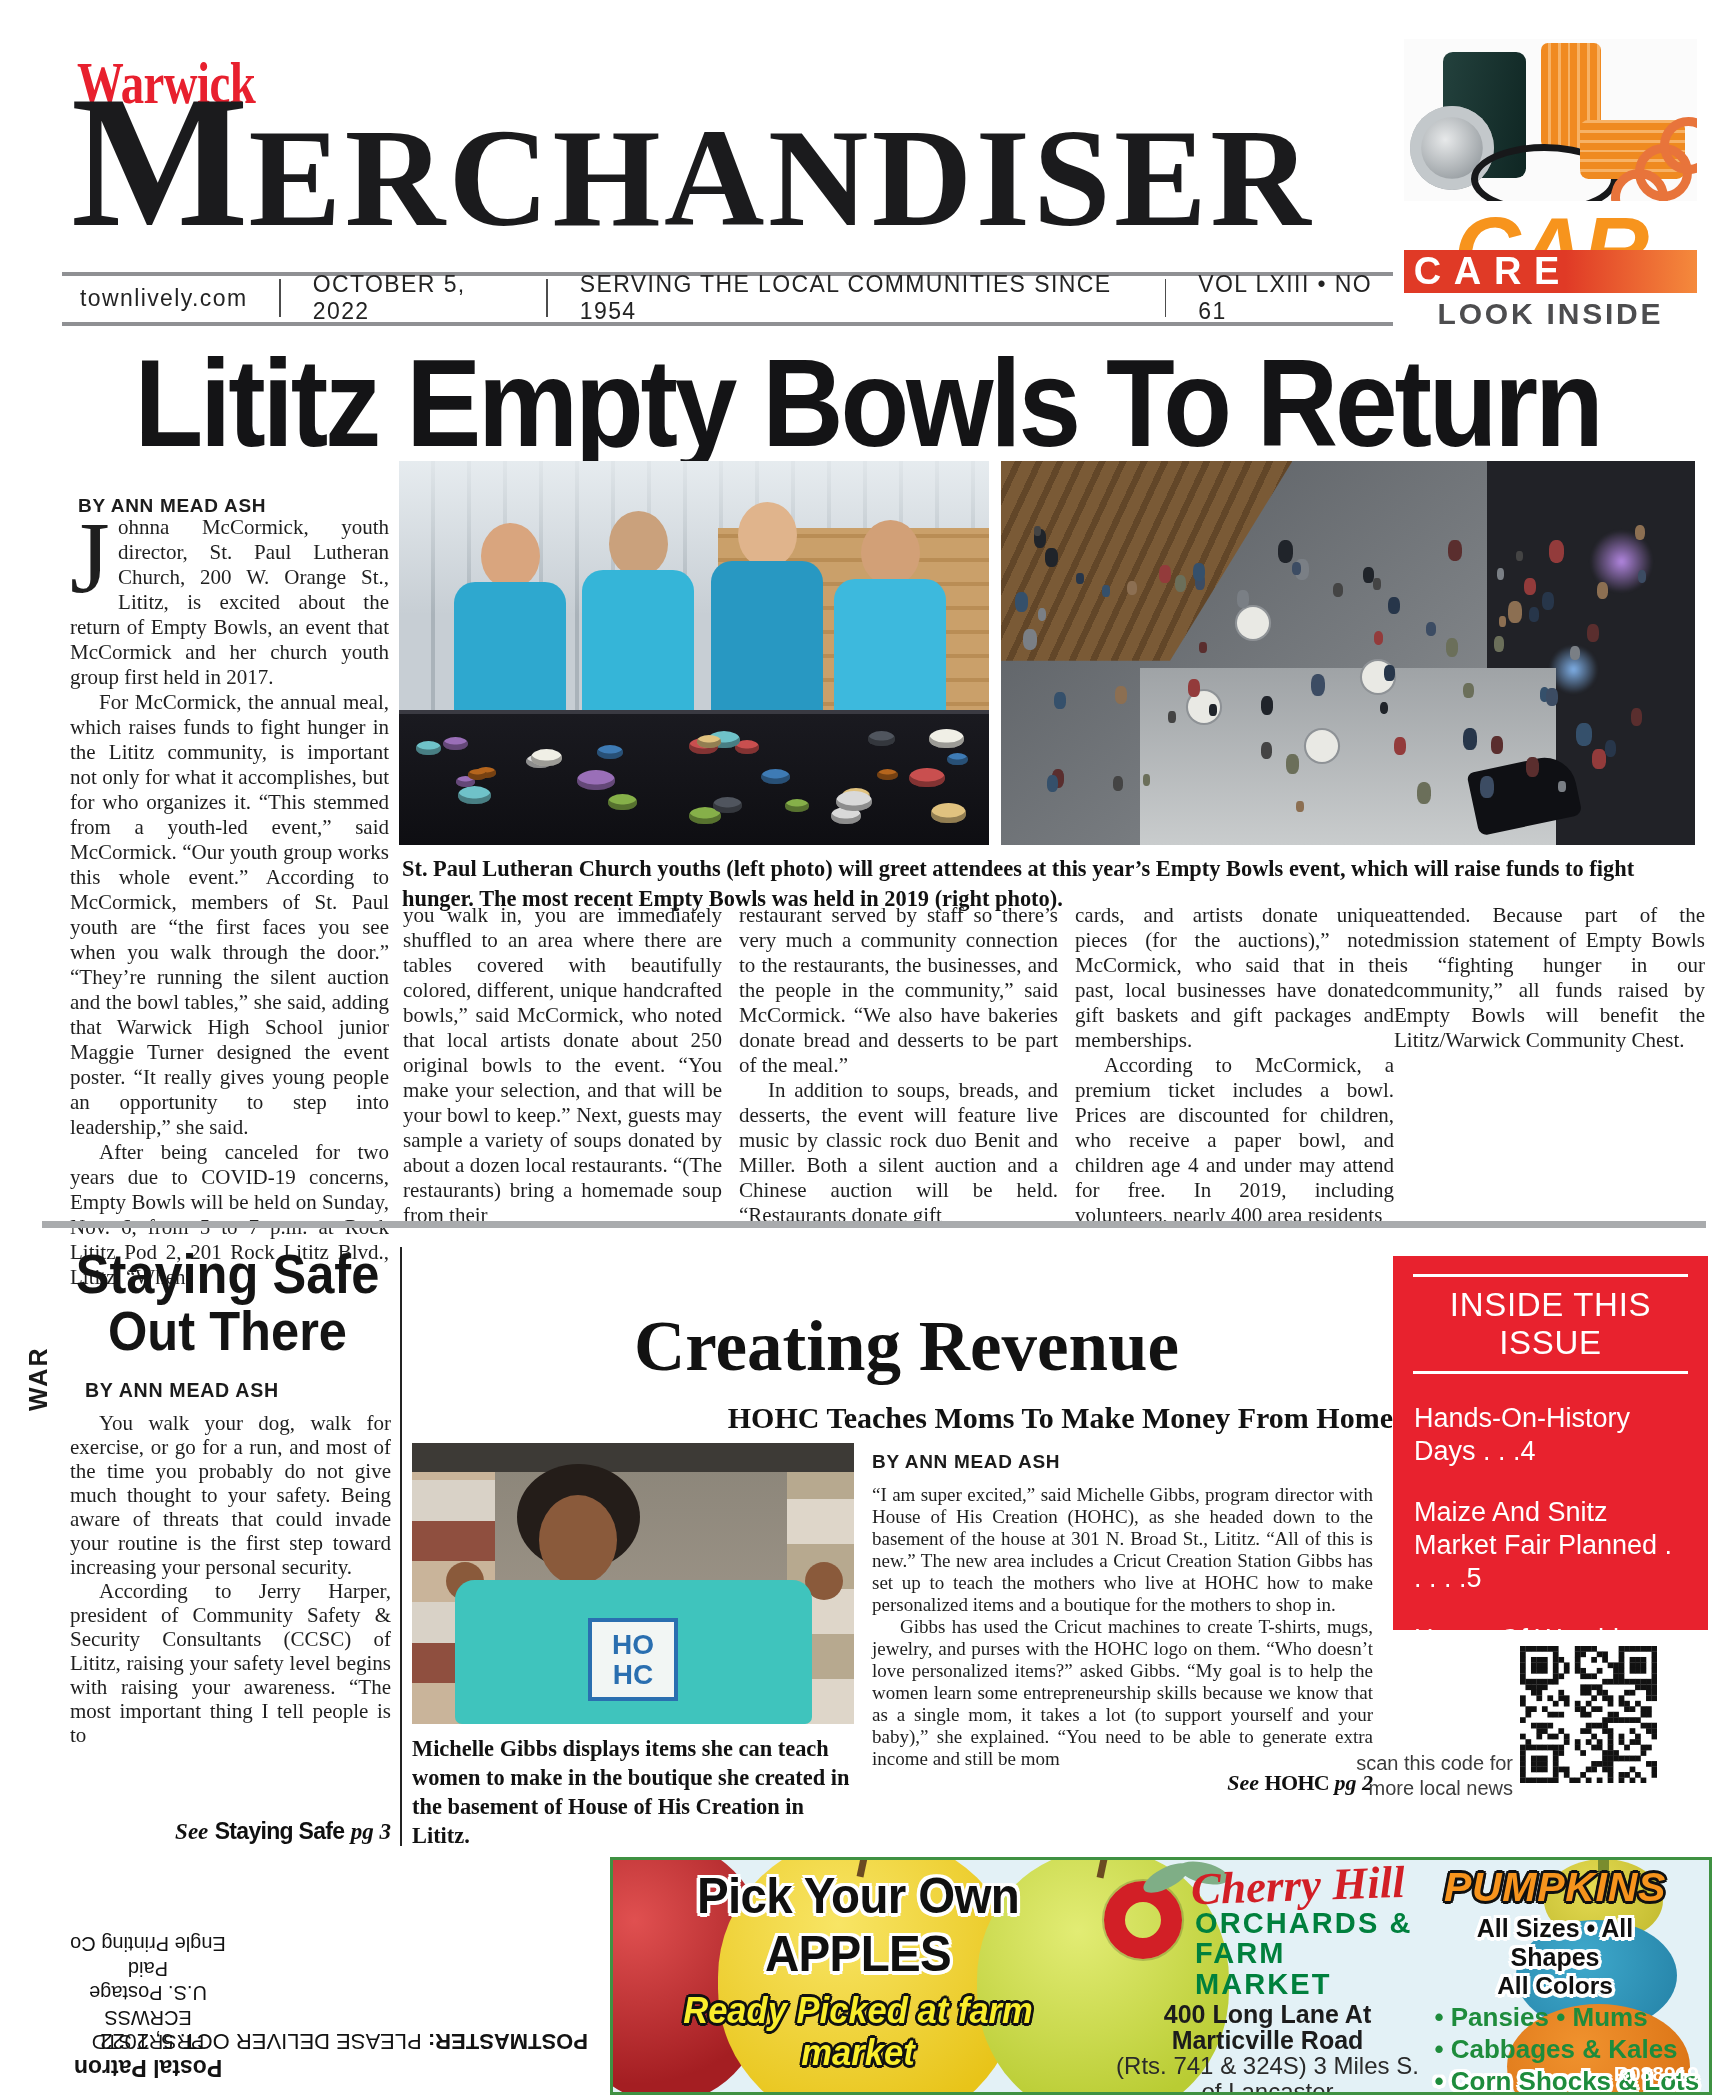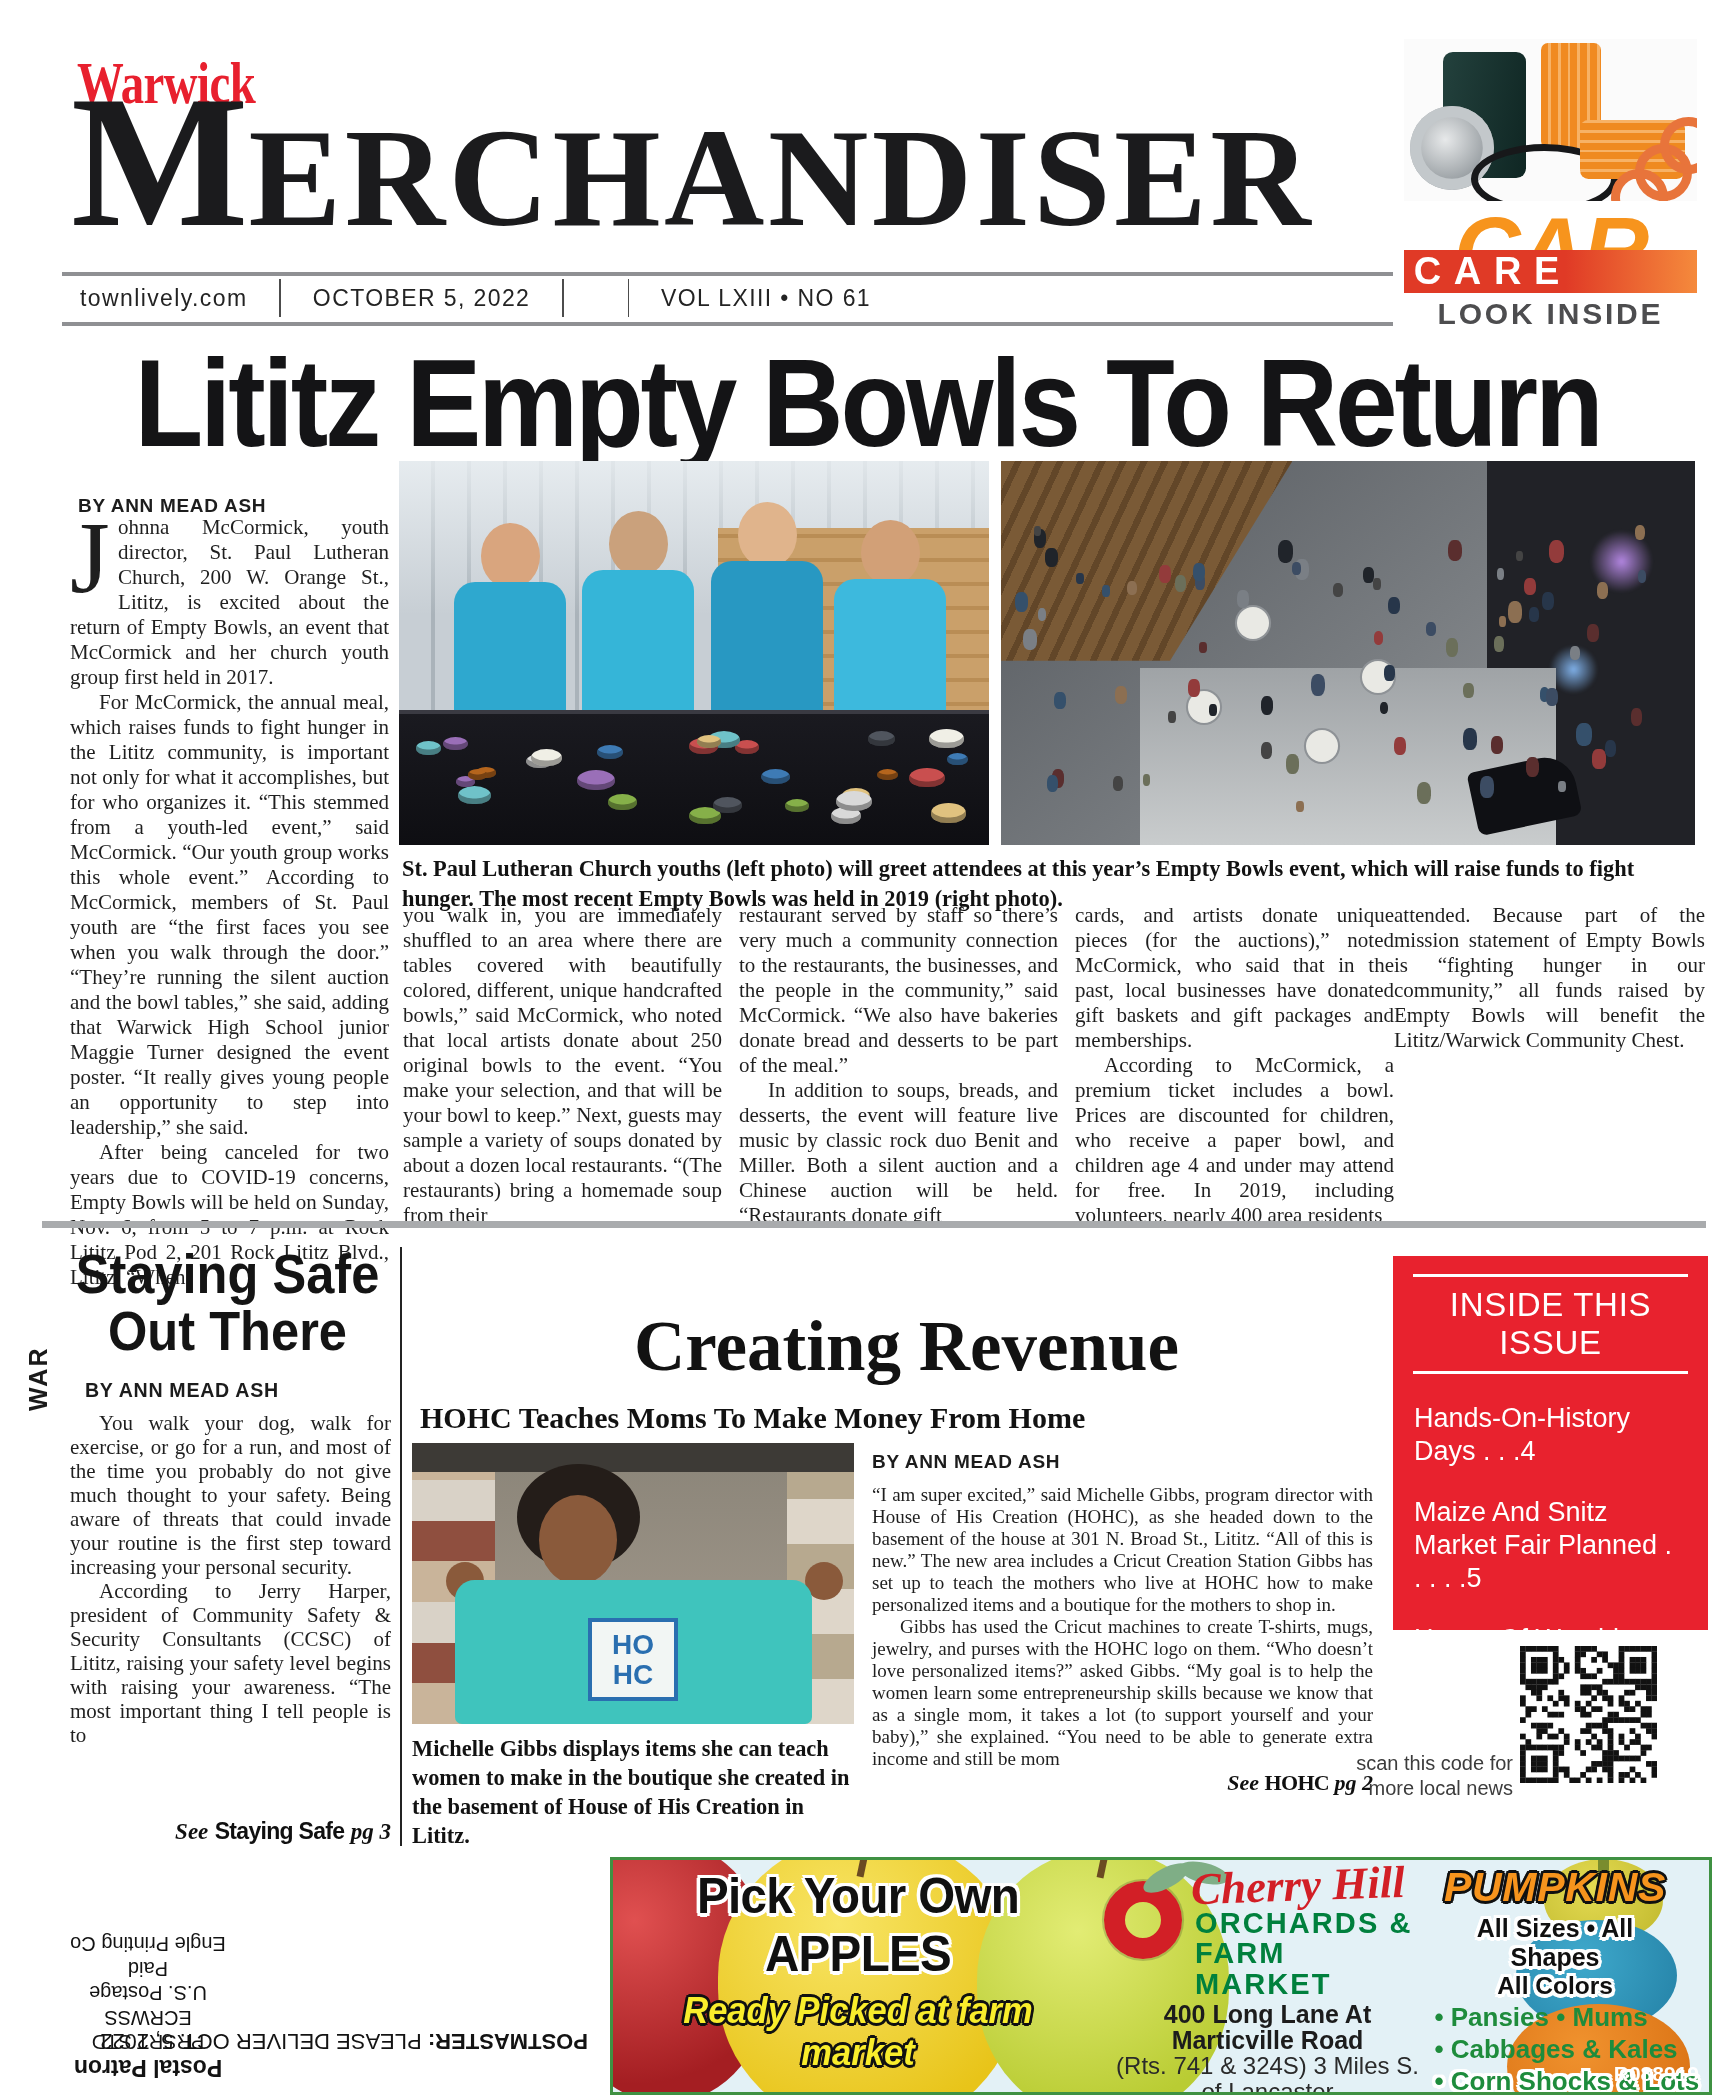--- a/index.html
+++ b/index.html
@@ -104,21 +104,21 @@
   .safety-body p.ind{text-indent:29px;}
   .jump{font-size:23px;color:#101010;}
   .safety-jump{left:70px;top:1818px;width:321px;text-align:right;}
   .j-see,.j-pg{font-family:"Liberation Serif",serif;font-style:italic;font-weight:700;}
   .j-name{font-weight:800;letter-spacing:-0.7px;}
   .v-sep{left:400px;top:1247px;width:2.1px;height:599px;background:#232323;}
 
   
   .revenue-head{left:420px;top:1306px;width:973px;text-align:center;font-family:"Liberation Serif",serif;
                 font-weight:800;font-size:71px;color:#121212;}
-  .revenue-subhead{left:420px;top:1401px;width:973px;text-align:left;font-family:"Liberation Serif",serif;
+  .revenue-subhead{left:420px;top:1401px;width:973px;text-align:right;font-family:"Liberation Serif",serif;
                    font-weight:700;font-size:30px;color:#121212;}
   .revenue-byline{left:872px;top:1451px;font-size:19px;font-weight:700;letter-spacing:0.7px;}
   .photo-gibbs{left:412px;top:1443px;width:442px;height:281px;background:linear-gradient(#8a8478,#a79d90);}
   .pg-beam{position:absolute;left:0;top:0;width:100%;height:29px;background:#3d3a36;}
   .pg-shelfL{position:absolute;left:0;top:29px;width:83px;height:252px;
              background:repeating-linear-gradient(0deg,#c9b49a 0 41px,#8f4f3f 41px 81px,#d9d2c7 81px 122px);}
   .pg-shelfR{position:absolute;right:0;top:29px;width:67px;height:252px;
              background:repeating-linear-gradient(0deg,#ded6c9 0 45px,#b7a98f 45px 90px);}
   .g-hair{position:absolute;left:105px;top:21px;width:123px;height:106px;background:#241d19;border-radius:50%;}
   .g-face{position:absolute;left:127px;top:52px;width:78px;height:90px;background:#8a5a3b;border-radius:50%;}
@@ -214,20 +214,21 @@
     <div class="promo-care">CARE</div>
     <div class="promo-look">LOOK INSIDE</div>
   </div>
 
   <div class="abs rule rule-top"></div>
   <div class="abs dateline">
     <span class="first">townlively.com</span>
     <span class="dl-sep"></span>
     <span>OCTOBER 5, 2022</span>
     <span class="dl-sep"></span>
+    <span>SERVING THE LOCAL COMMUNITIES SINCE 1954</span>
     <span class="dl-sep"></span>
     <span>VOL LXIII • NO 61</span>
   </div>
   <div class="abs rule rule-bot"></div>
 
   <div class="abs lead-headline">Lititz Empty Bowls To Return</div>
   <div class="abs lead-byline">BY ANN MEAD ASH</div>
 
   <div class="abs photo photo-left">
     <div class="pl-sky"></div>

